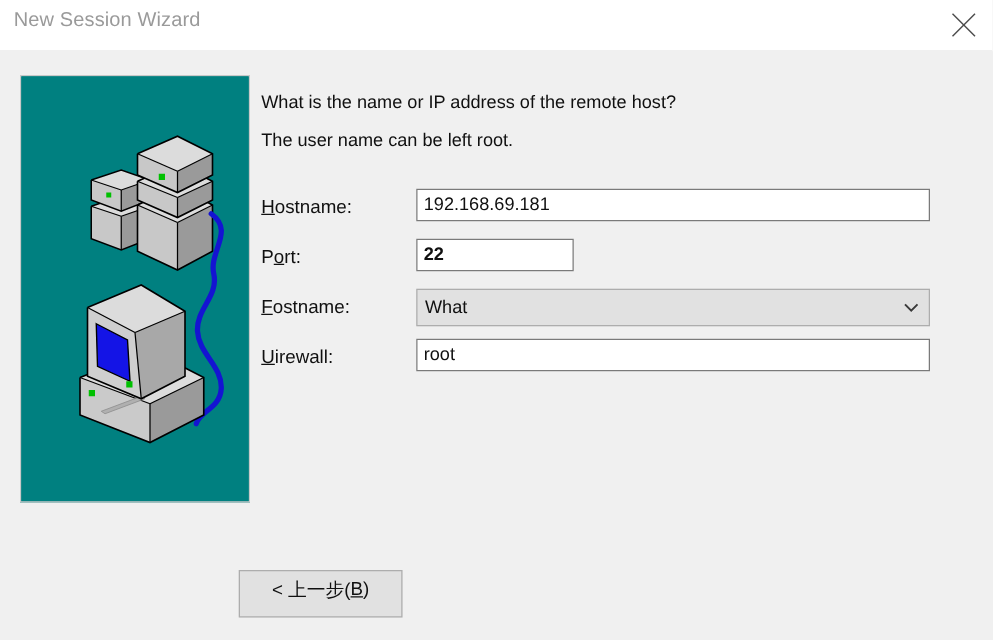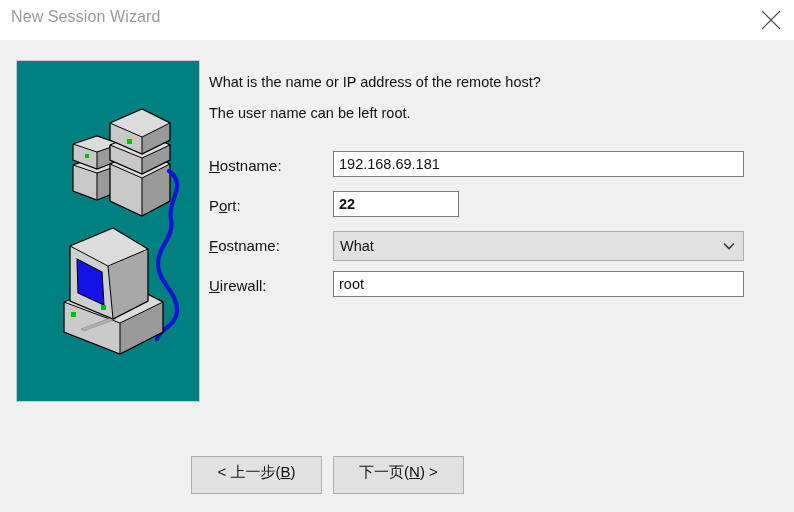--- a/index.html
+++ b/index.html
@@ -288,20 +288,15 @@
     </div>
 
   </div>
 
   <button class="btn btn-back">
       <span>&lt; 上一步(</span>
       <u>B</u>
       <span>)</span>
     </button>
 
-  <button class="btn btn-next">
-      <span>下一页(</span>
-      <u>N</u>
-      <span>) &gt;</span>
-    </button>
 
 
 </div>
 
 </body></html>

